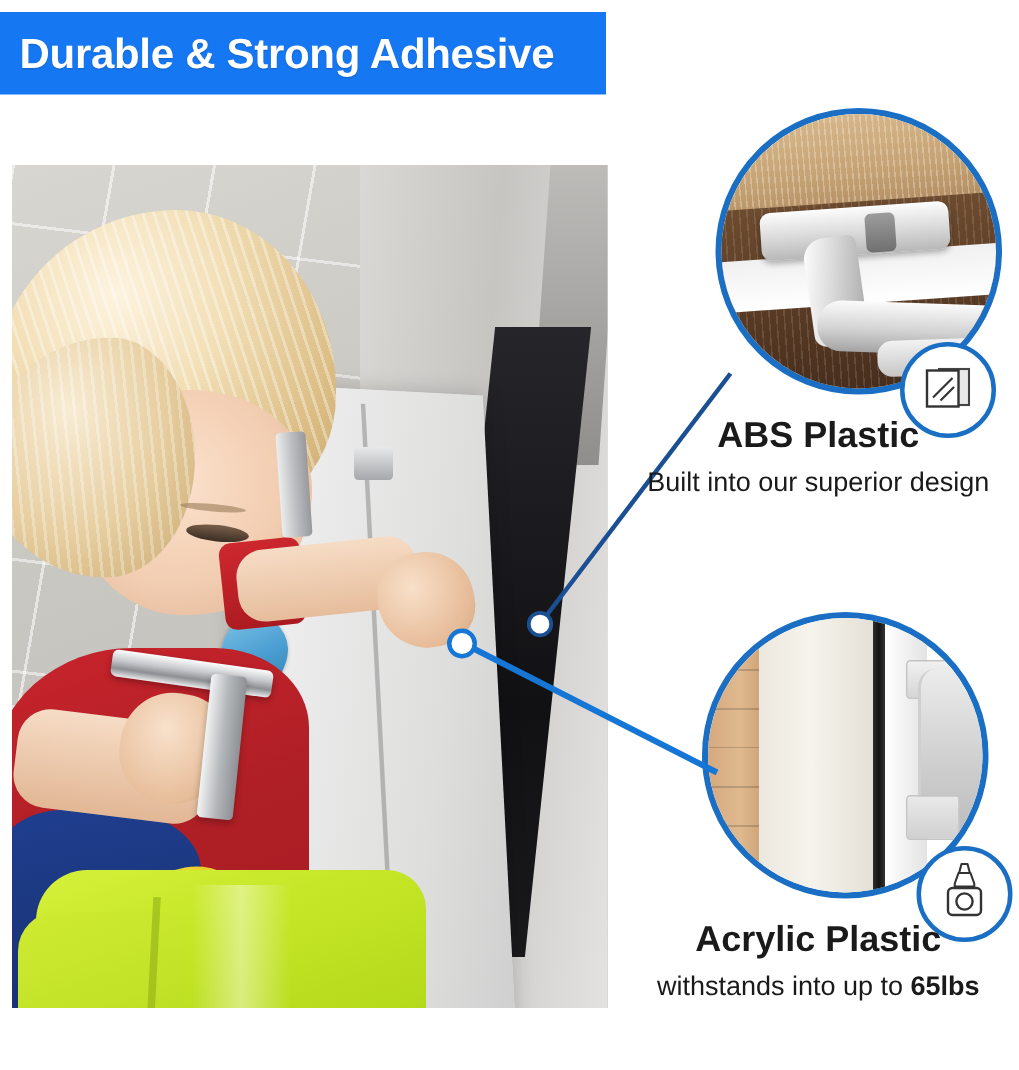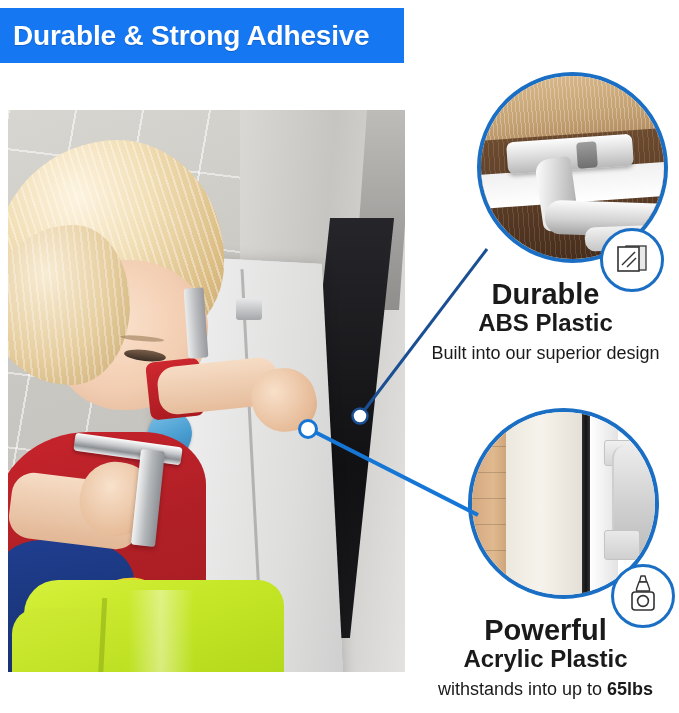--- a/index.html
+++ b/index.html
@@ -451,24 +451,22 @@
   </div>
 
   <svg id="leader-svg">
     <line x1="360" y1="416" x2="487" y2="249" stroke="#1a4f94" stroke-width="3"></line>
     <line x1="309" y1="429" x2="478" y2="515" stroke="#1676d6" stroke-width="4"></line>
     <circle cx="360" cy="416" r="7.5" fill="#ffffff" stroke="#1a4f94" stroke-width="2.5"></circle>
     <circle cx="308" cy="429" r="8.5" fill="#ffffff" stroke="#1676d6" stroke-width="3"></circle>
   </svg>
 
   <div id="text-top" class="text-block">
-    <div class="tline1">Durable</div>
     <div class="tline2">ABS Plastic</div>
     <div class="tsub">Built into our superior design</div>
   </div>
 
   <div id="text-bot" class="text-block">
-    <div class="tline1">Powerful</div>
     <div class="tline2">Acrylic Plastic</div>
     <div class="tsub"><span>withstands into up to </span><b>65lbs</b></div>
   </div>
 
 </div>
 
 </body></html>

